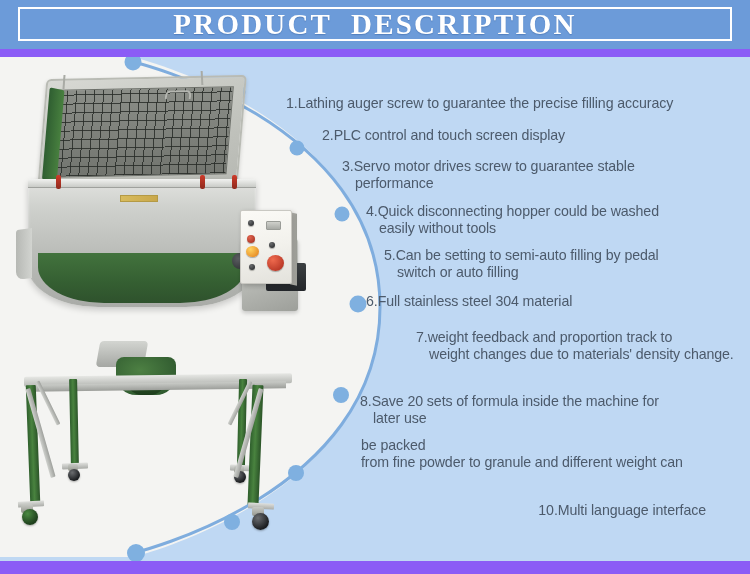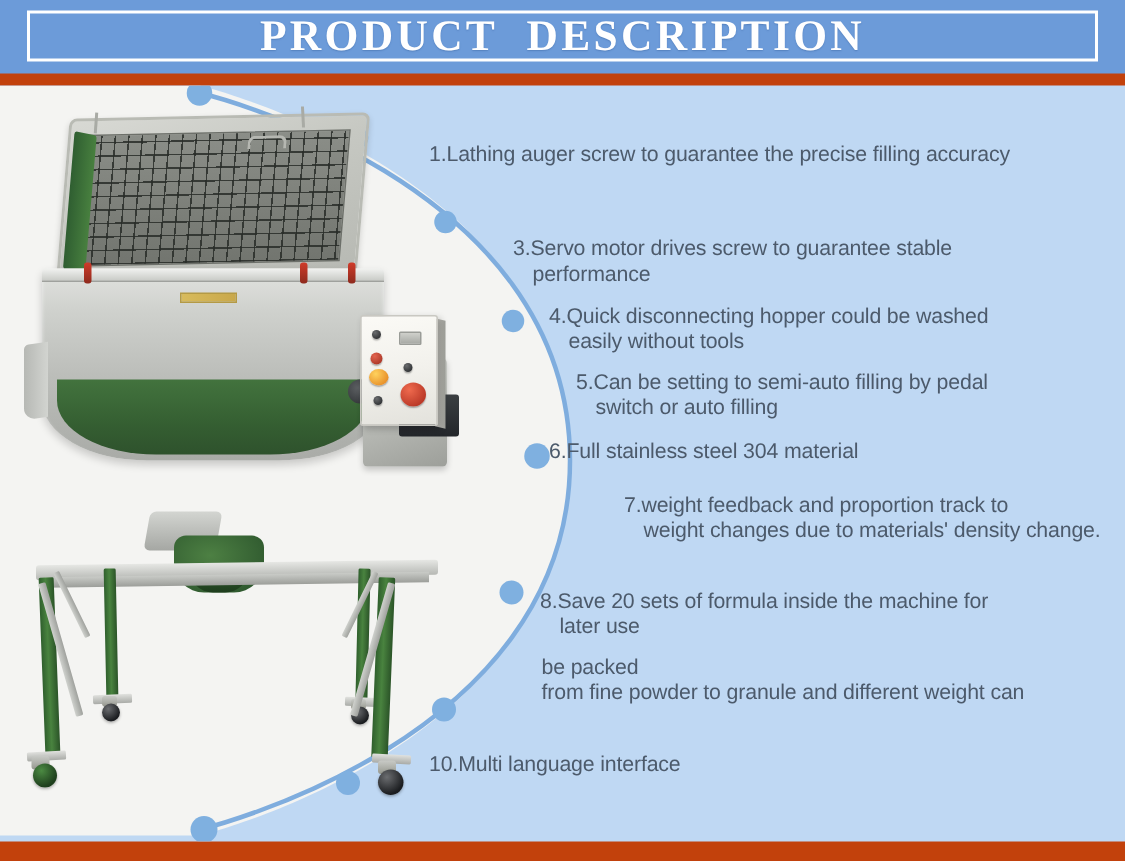--- a/index.html
+++ b/index.html
@@ -7,21 +7,21 @@
   html, body {
     width:750px; height:574px;
     background:#ffffff;
     font-family:"Liberation Sans", sans-serif;
     overflow:hidden;
   }
 
   #page {
     position:relative;
     width:750px; height:574px;
-    background:#c2410c;
+    background:#8b5cf6;
   }
 
   
   .header-banner {
     position:absolute;
     left:0; top:0;
     width:750px; height:49px;
     background:#6c9bd9;
   }
   .header-inner-border {
@@ -338,21 +338,21 @@
 
   .i1  { left:286px; top:38px;  width:456px; }
   .i2  { left:322px; top:70px;  width:420px; }
   .i3  { left:342px; top:101px; width:400px; }
   .i4  { left:366px; top:146px; width:380px; }
   .i5  { left:384px; top:190px; width:360px; }
   .i6  { left:366px; top:236px; width:380px; }
   .i7  { left:384px; top:272px; width:358px;margin-left:32px; }
   .i8  { left:360px; top:336px; width:382px; }
   .i9  { left:348px; top:380px; width:400px; }
-  .i10 { left:286px; top:445px; width:420px; }
+  .i10 { left:286px; top:445px; width:420px;text-align:right; }
 
   .item .ind { display:block; padding-left:13px; text-indent:-13px; }
   .item .ind2 { display:block; padding-left:13px; }
 </style>
 </head>
 <body>
 
 <div id="page">
 
   <div class="header-banner">
@@ -445,20 +445,23 @@
         <div class="caster cst-2"></div>
       </div>
     </div>
 
     <div class="list">
 
       <div class="item i1">
         <span class="ind"><span>1.</span><span>Lathing auger screw to guarantee the precise filling accuracy</span></span>
       </div>
 
+      <div class="item i2">
+        <span class="ind"><span>2.</span><span>PLC control and touch screen display</span></span>
+      </div>
 
       <div class="item i3">
         <span class="ind"><span>3.</span><span>Servo motor drives screw to guarantee stable</span></span>
         <span class="ind2">performance</span>
       </div>
 
       <div class="item i4">
         <span class="ind"><span>4.</span><span>Quick disconnecting hopper could be washed</span></span>
         <span class="ind2">easily without tools</span>
       </div>

